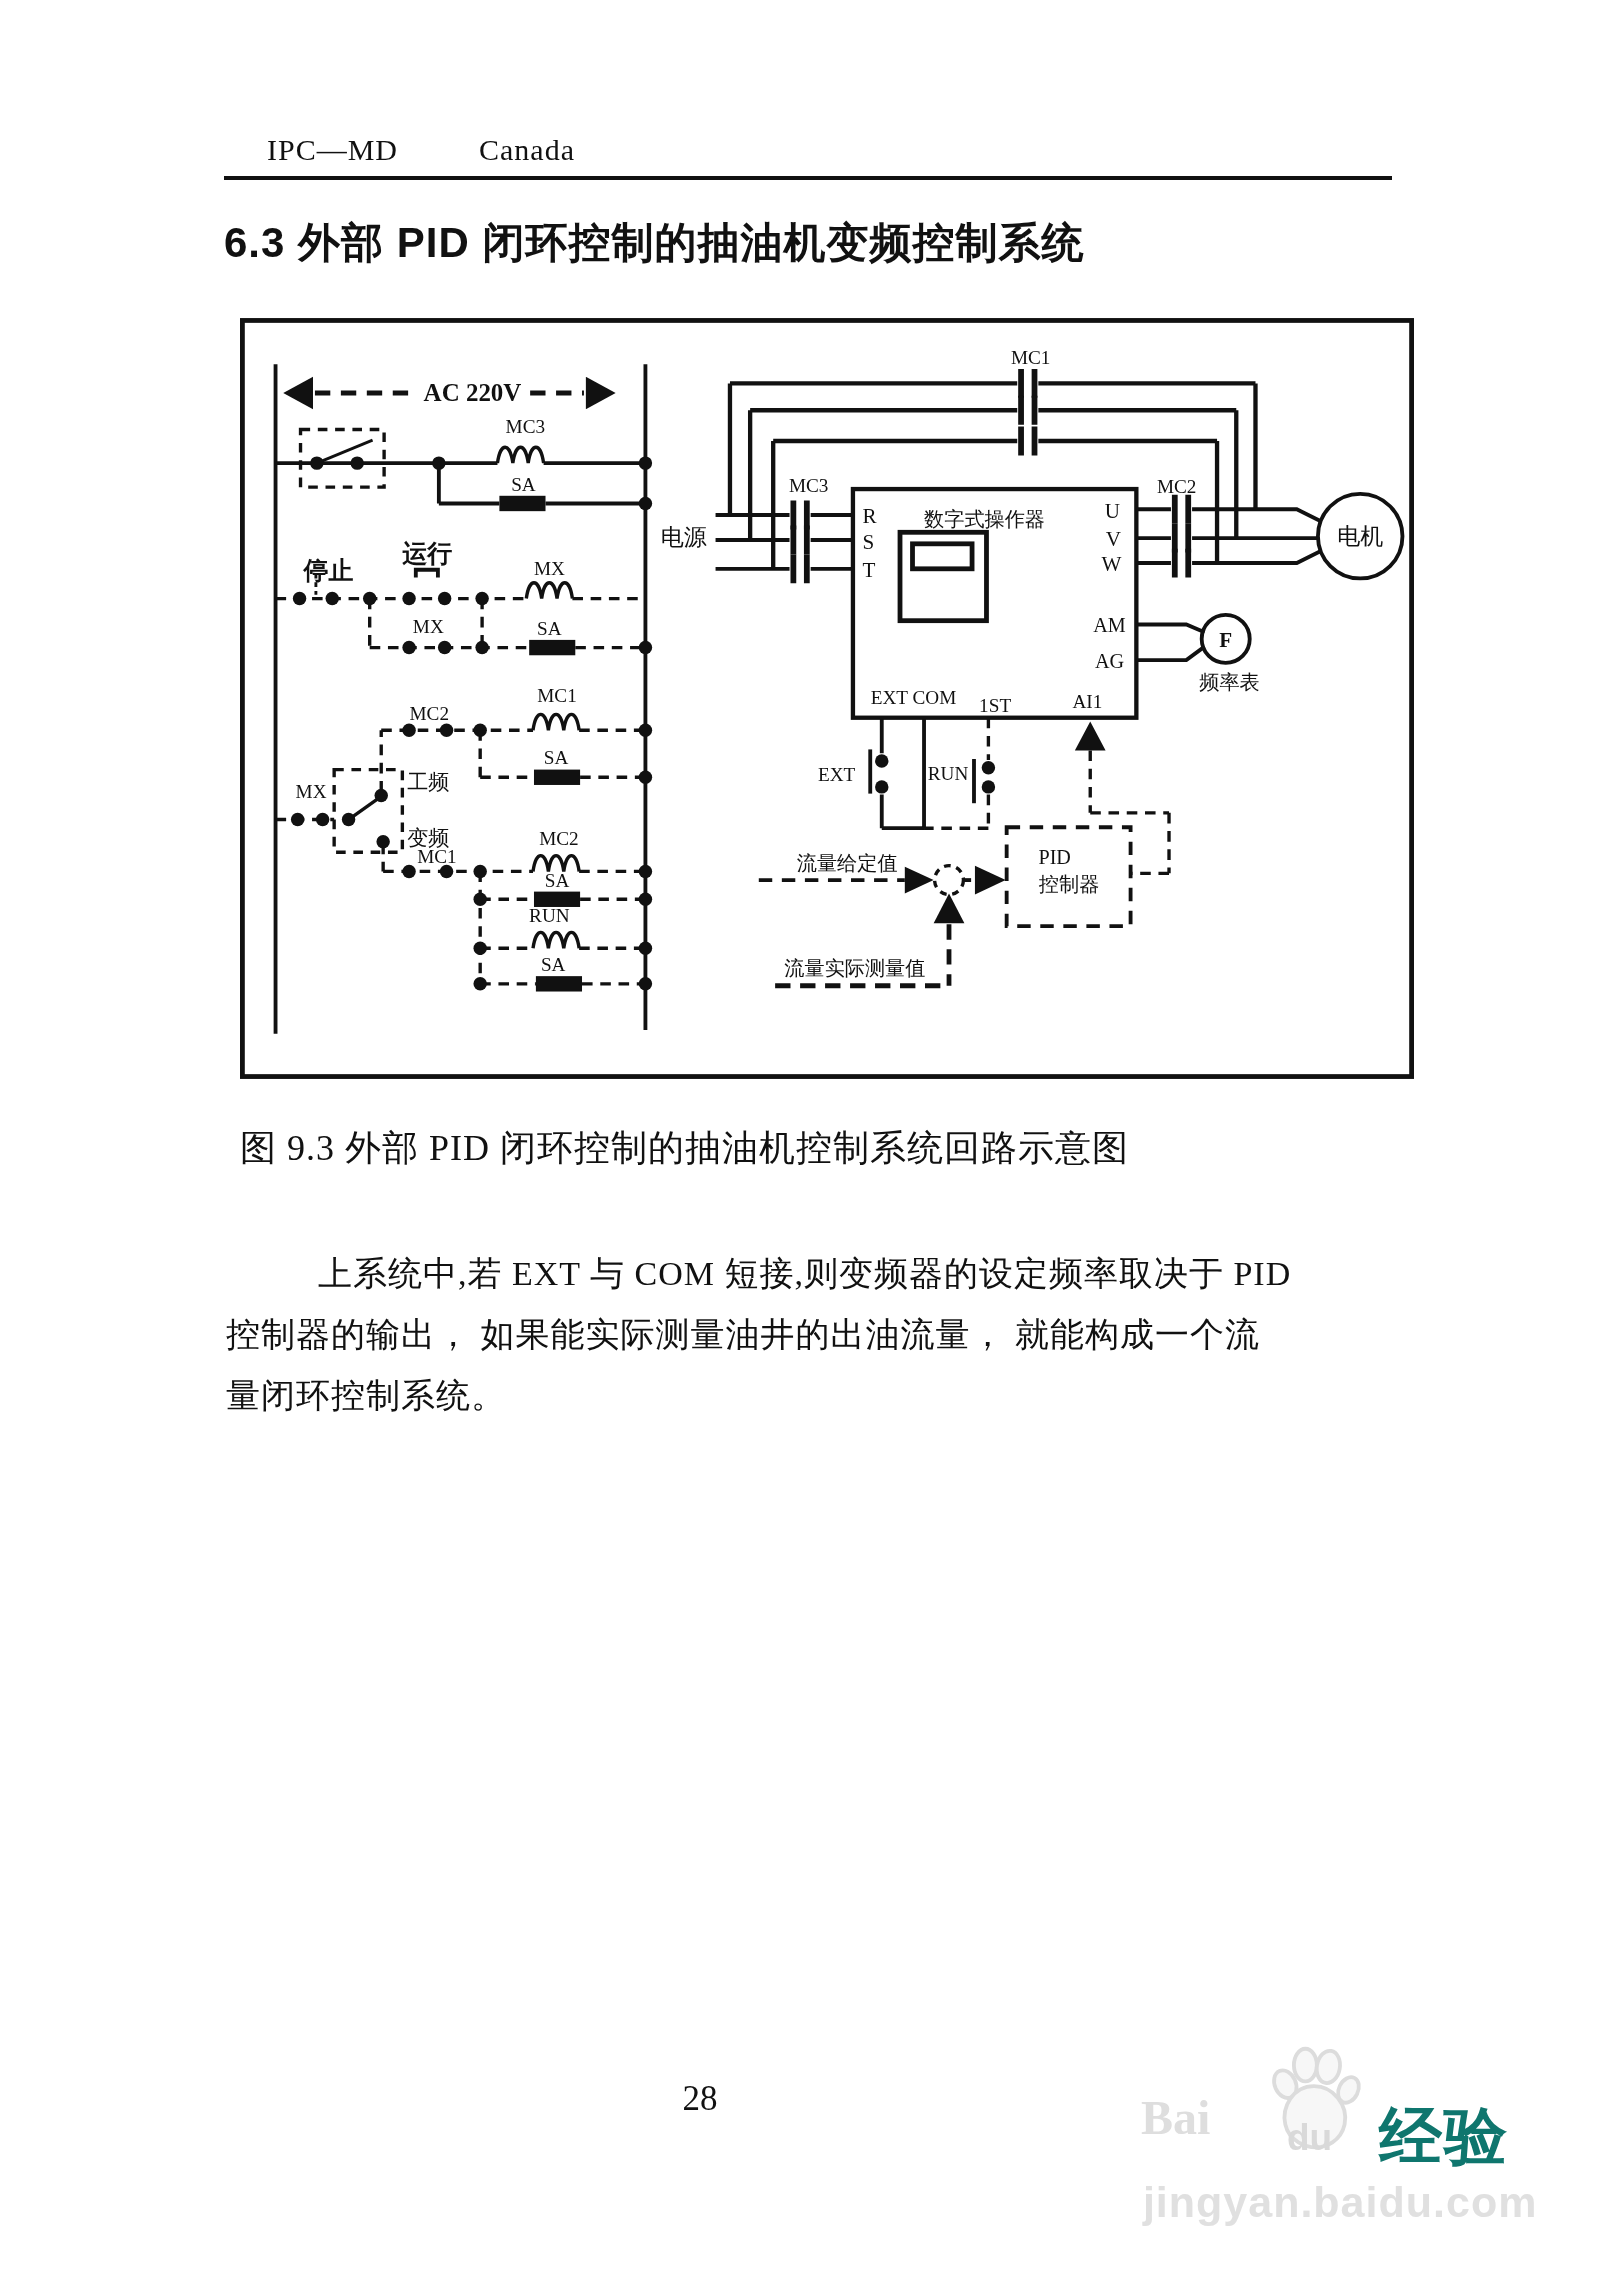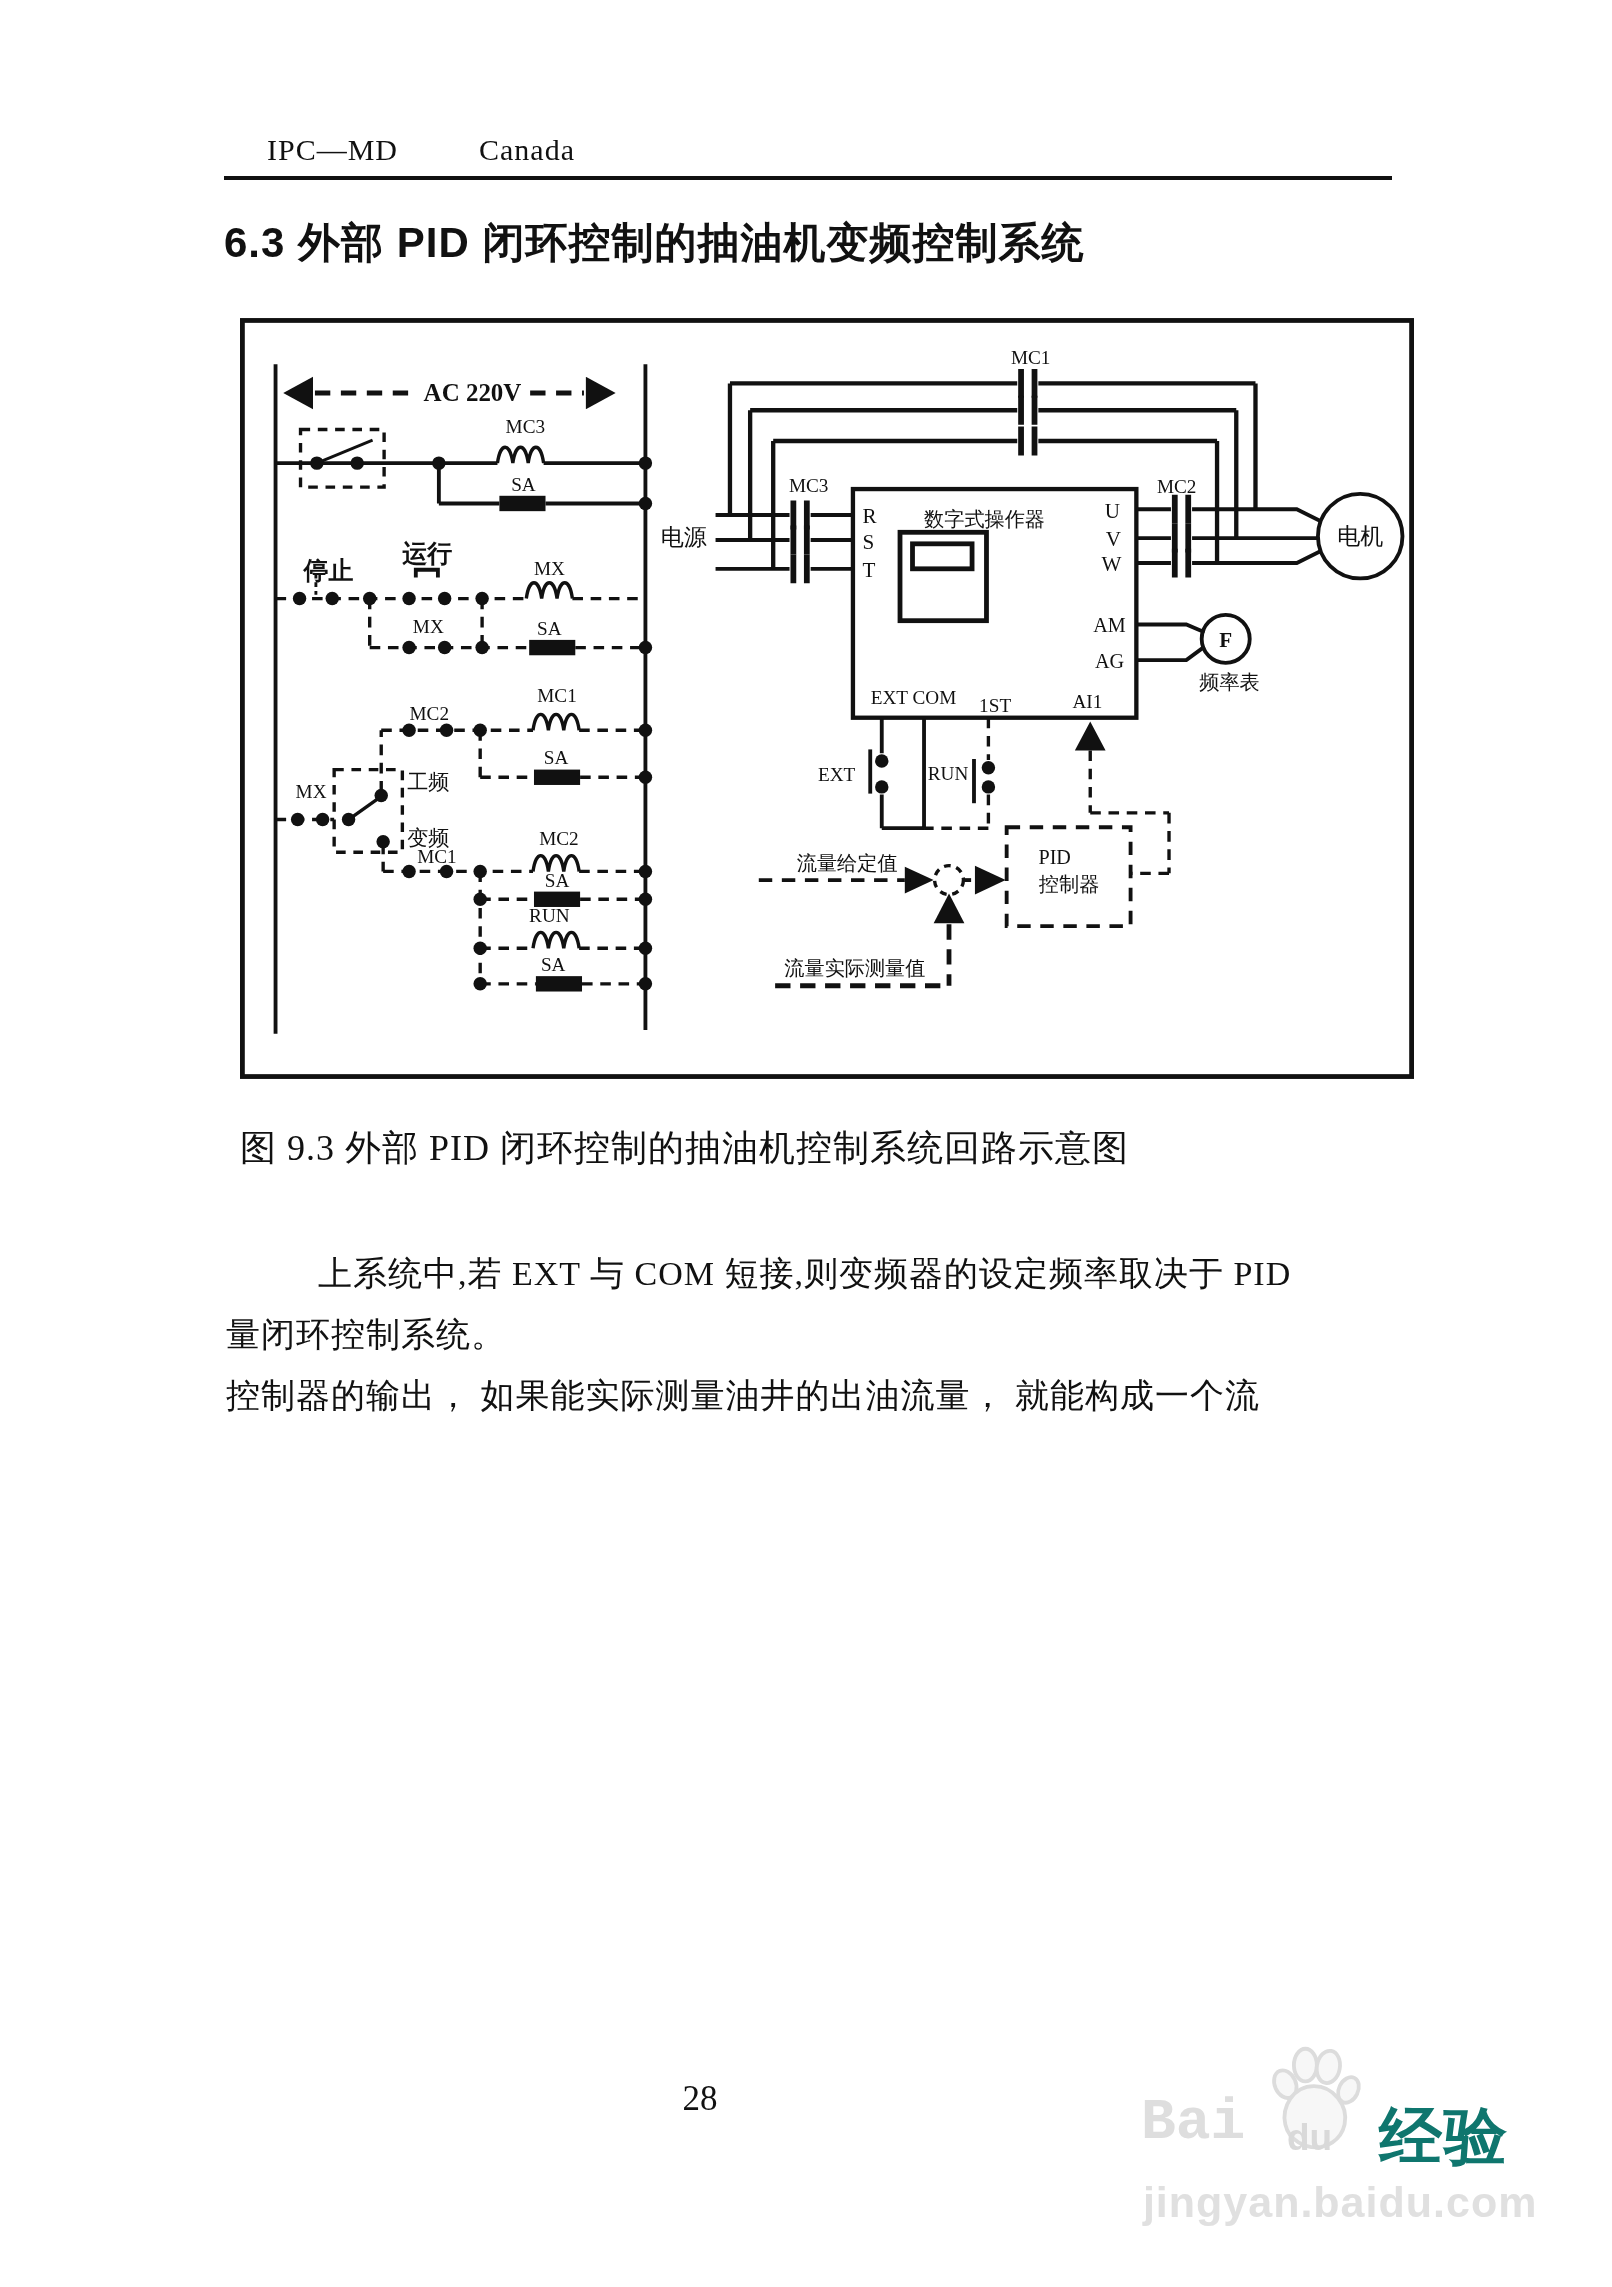--- a/index.html
+++ b/index.html
@@ -23,21 +23,21 @@
   
   #caption{top:1124px;left:240px;width:1174px;text-align:left;font-size:36px;letter-spacing:1px;}
   
   #para{top:1243px;left:226px;width:1172px;font-size:34px;line-height:61px;letter-spacing:1px;}
   #para .line{display:block;}
   #para .indent{text-indent:92px;}
   
   #pagenum{top:2079px;left:0;width:1400px;text-align:center;font-size:35px;}
   
   #watermark{top:2044px;left:1141px;width:384px;height:211px;color:#dcdcdc;}
-  #wm-bai{position:absolute;top:46px;left:0;font-size:58px;font-weight:bold;font-family:Liberation Mono, monospace;color:#dedede;}
+  #wm-bai{position:absolute;top:46px;left:0;font-size:48px;font-weight:bold;font-family:Liberation Serif, serif;color:#dedede;}
   #wm-paw{position:absolute;top:0;left:123px;}
   #wm-du{position:absolute;top:73px;left:146px;font-size:37px;font-weight:bold;font-family:"Liberation Sans","DejaVu Sans",sans-serif;color:#d9d9d9;text-align:center;}
   #wm-jy{position:absolute;top:50px;left:238px;font-size:63px;font-weight:bold;color:#0f766e;letter-spacing:1.9px;text-align:center;}
   #wm-url{position:absolute;top:134px;left:1.9px;font-size:43px;font-weight:bold;font-family:"Liberation Sans","DejaVu Sans",sans-serif;color:#e0e0e0;letter-spacing:1px;}
 </style>
 </head>
 <body>
 
 <div class="abs" id="header">
   <span>IPC—MD</span><span class="canada">Canada</span>
@@ -257,22 +257,22 @@
   <text x="863" y="596" class="t21 mid">控制器</text>
   <text x="632" y="574" class="t21 mid">流量给定值</text>
   <text x="640" y="684" class="t21 mid">流量实际测量值</text>
 </svg>
 </div>
 
 <div class="abs" id="caption">图 9.3 外部 PID 闭环控制的抽油机控制系统回路示意图</div>
 
 <div class="abs" id="para">
   <span class="line indent">上系统中,若 EXT 与 COM 短接,则变频器的设定频率取决于 PID</span>
+  <span class="line">控制器的输出， 如果能实际测量油井的出油流量， 就能构成一个流</span>
   <span class="line">量闭环控制系统。</span>
-  <span class="line">控制器的输出， 如果能实际测量油井的出油流量， 就能构成一个流</span>
 </div>
 
 <div class="abs" id="pagenum">28</div>
 
 <div class="abs" id="watermark">
   <span id="wm-bai">Bai</span>
   <svg id="wm-paw" width="100" height="111" viewBox="0 0 104 116">
     <g fill="#f7f7f7" stroke="#dcdcdc" stroke-width="4">
       <ellipse cx="22" cy="42" rx="11" ry="15" transform="rotate(-24 22 42)"></ellipse>
       <ellipse cx="43" cy="22" rx="12" ry="17"></ellipse>

